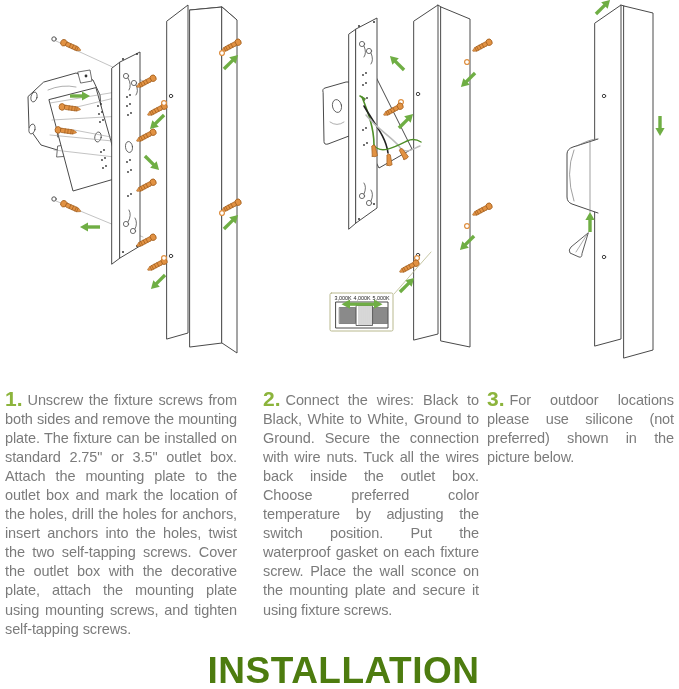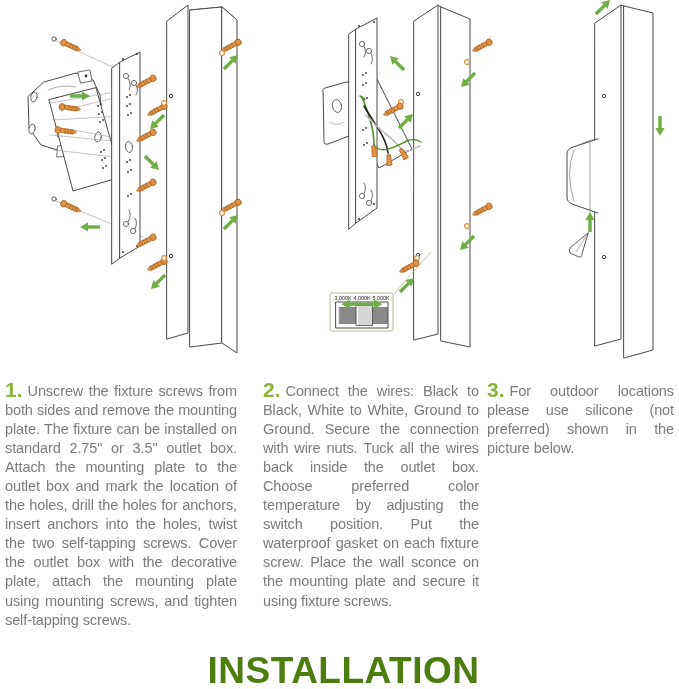--- a/index.html
+++ b/index.html
@@ -2,21 +2,21 @@
 <html><head>
 <meta charset="utf-8">
 <style>
   html,body{margin:0;padding:0;}
   body{
     width:679px;height:689px;background:#ffffff;position:relative;overflow:hidden;
     font-family:"Liberation Sans", sans-serif;
   }
   #diagram-canvas{position:absolute;top:0;left:0;}
   .step{
-    position:absolute;top:364px;color:#7b7b7b;font-size:14.5px;line-height:19.1px;
+    position:absolute;top:373px;color:#7b7b7b;font-size:14.5px;line-height:19.1px;
     text-align:justify;letter-spacing:-0.1px;
   }
   .step .num{
     color:#8CB43C;font-weight:bold;font-size:21px;line-height:1;vertical-align:-1px;
     margin-right:5px;letter-spacing:0;
   }
   #step-1{left:5px;width:232px;}
   #step-2{left:263px;width:216px;}
   #step-3{left:487px;width:187px;}
   #main-title{

